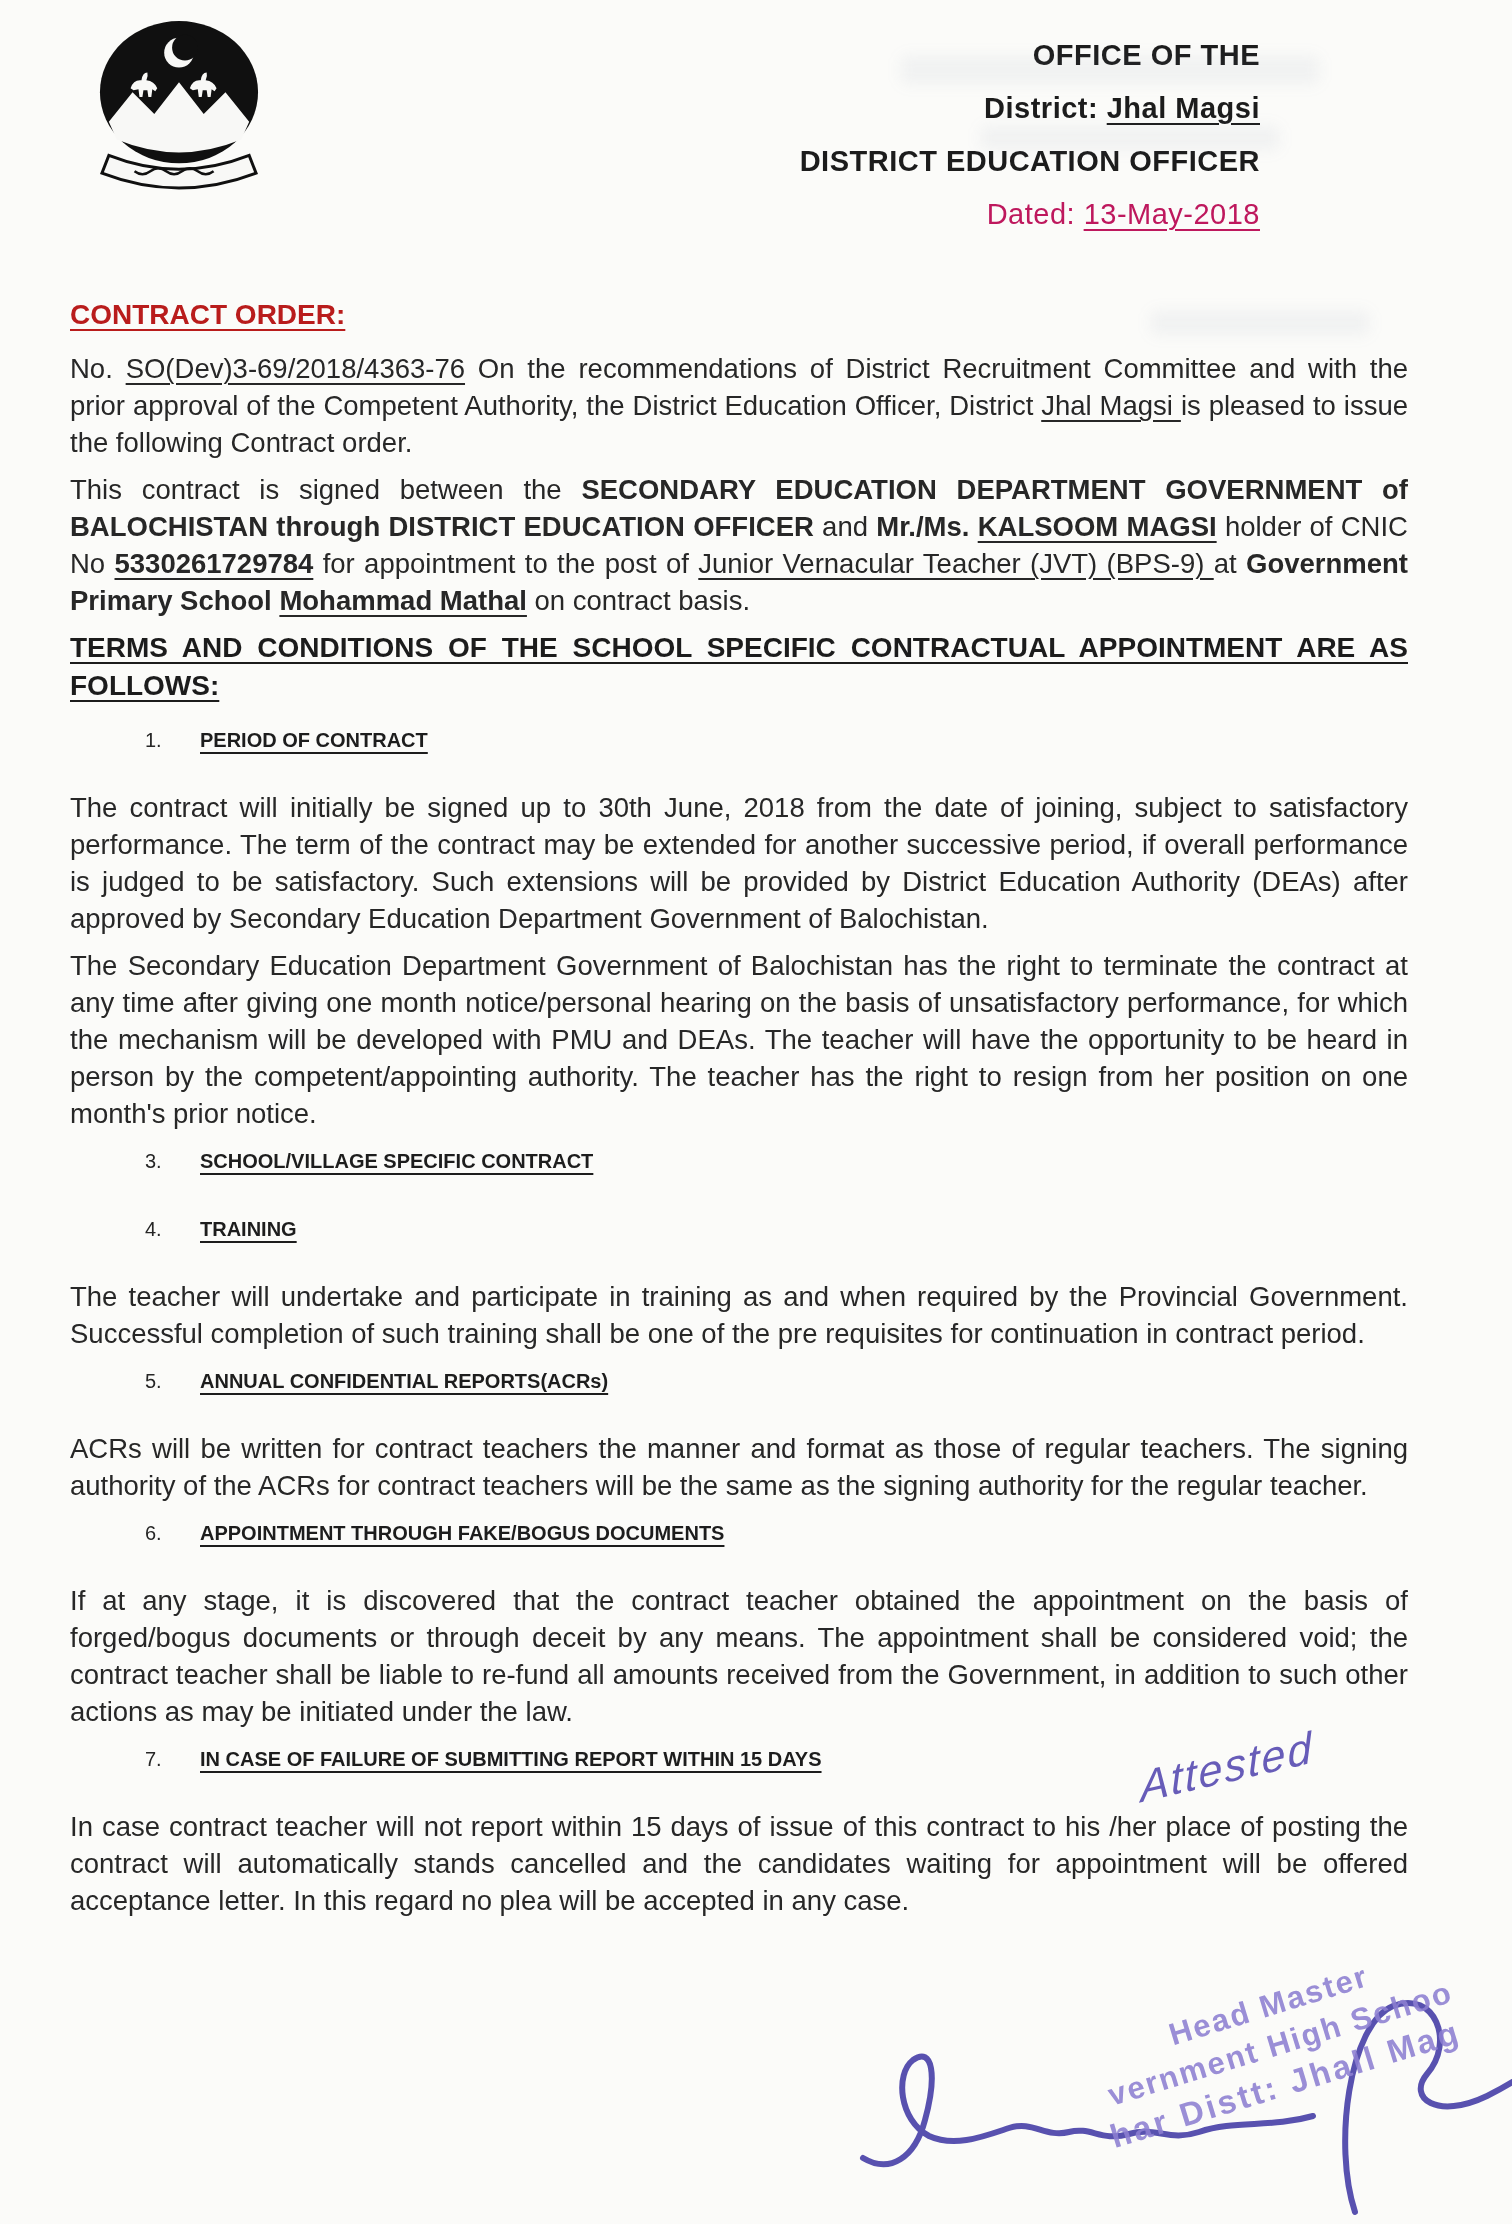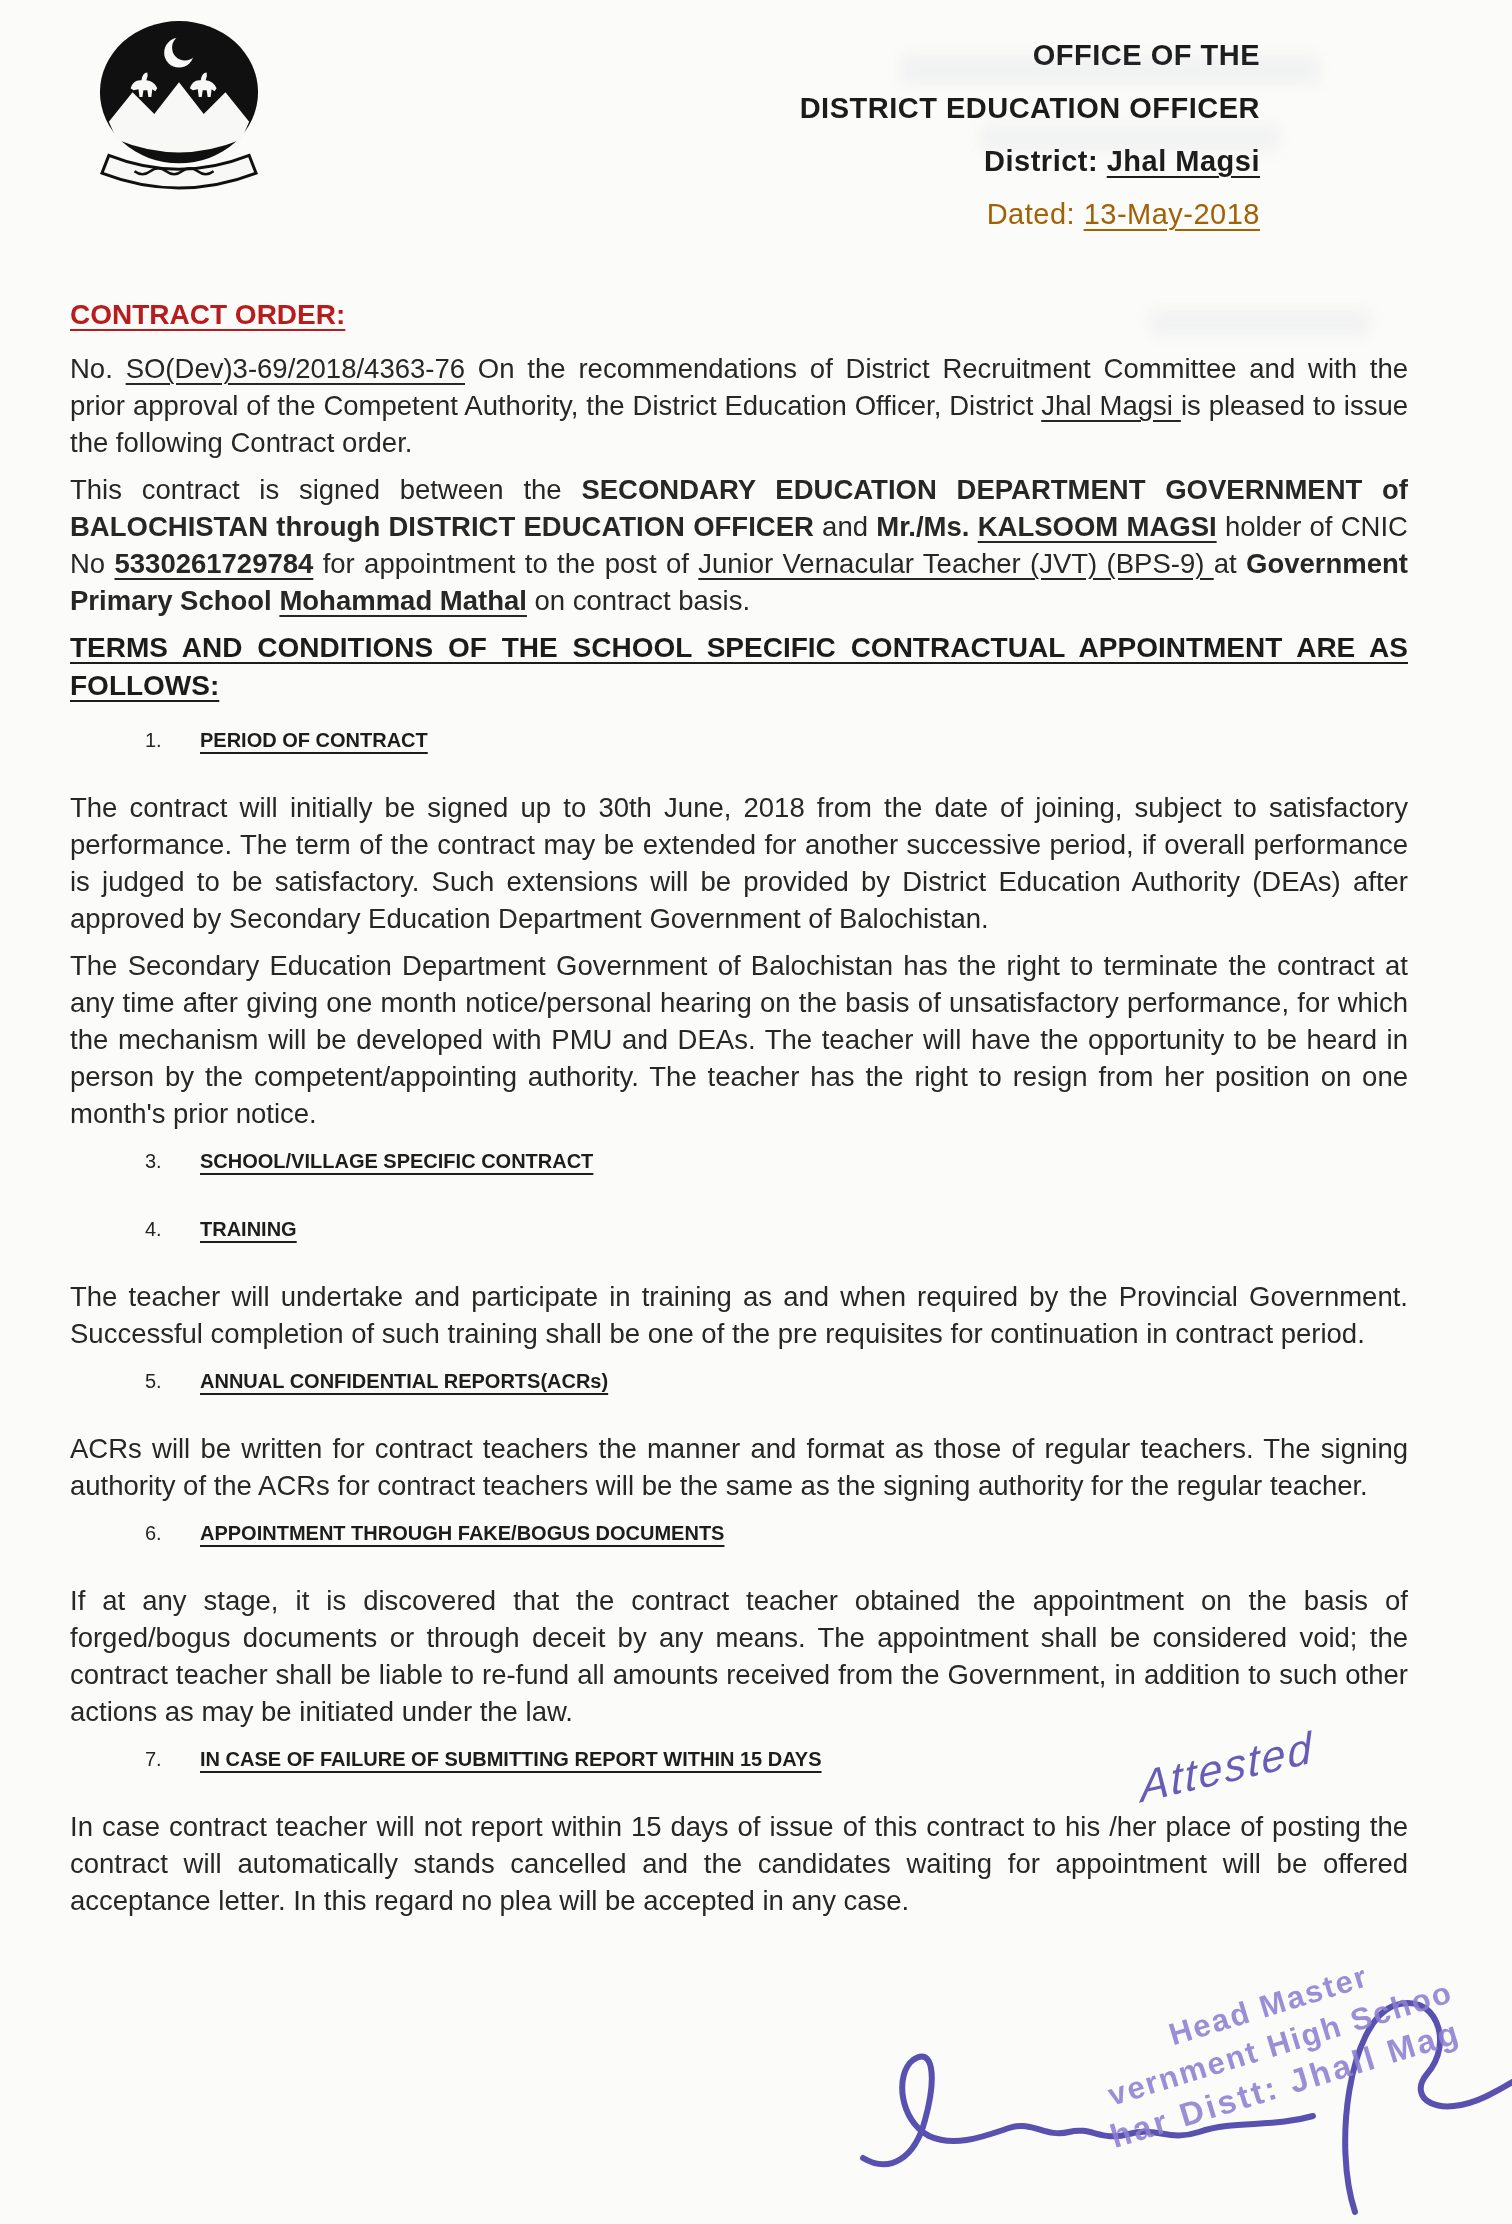--- a/index.html
+++ b/index.html
@@ -9,21 +9,21 @@
     margin:0 auto;
     background:#fbfbf9;
     overflow:hidden;
     font-family:"Liberation Sans","DejaVu Sans",sans-serif;
     color:#272727;
   }
   
   .emblem{position:absolute;left:95px;top:18px;width:168px;height:178px;}
   .hdr{position:absolute;left:540px;top:38px;width:720px;text-align:right;}
   .hdr-line{font-weight:bold;font-size:29px;line-height:34px;margin-bottom:19px;color:#1c1c1c;letter-spacing:.5px;}
-  .hdr-line.regular{font-weight:normal;color:#a16207;}
+  .hdr-line.regular{font-weight:normal;color:#be185d;}
   .u{text-decoration:underline;text-decoration-thickness:2px;text-underline-offset:5px;}
   
   .content{position:absolute;left:70px;top:296px;width:1338px;}
   .doc-h{font-weight:bold;font-size:28px;line-height:38px;color:#b91c1c;}
   .co-head{margin:0 0 16px 0;}
   p.body-par{font-size:27.5px;line-height:37px;text-align:justify;margin:0 0 10px 0;}
   .terms-head{font-weight:bold;font-size:28px;line-height:38px;color:#1c1c1c;margin:0 0 16px 0;}
   .terms-l1{display:block;text-align:justify;text-align-last:justify;}
   .section-title{margin:10px 0 30px 0;padding-left:75px;font-weight:bold;font-size:20px;line-height:38px;color:#1d1d1d;}
   .section-num{display:inline-block;min-width:55px;font-weight:normal;color:#262626;}
@@ -61,22 +61,22 @@
 
     <path d="M36 70 q3 -9 11 -8 q1 -8 6 -8 q1 4 -1 8 q8 1 11 8 l-2 3 -3 -2 -1 8 -3 0 -1 -7 -4 0 -1 7 -3 0 -1 -8 -5 1 z" fill="#f8f8f6"></path>
     <path d="M96 70 q3 -9 11 -8 q1 -8 6 -8 q1 4 -1 8 q8 1 11 8 l-2 3 -3 -2 -1 8 -3 0 -1 -7 -4 0 -1 7 -3 0 -1 -8 -5 1 z" fill="#f8f8f6"></path>
 
     <path d="M 14 138 Q 85 166 156 138 L 163 156 Q 85 186 7 156 Z" fill="#f8f8f6" stroke="#101010" stroke-width="3"></path>
     <path d="M 40 154 q 8 6 16 0 q 8 -6 16 0 q 8 6 16 0 q 8 -6 16 0 q 8 6 16 0" fill="none" stroke="#101010" stroke-width="2.5"></path>
   </svg>
 
   <div class="hdr">
     <div class="hdr-line">OFFICE OF THE</div>
+    <div class="hdr-line"><span>District: </span><span class="u">Jhal Magsi</span></div>
     <div class="hdr-line">DISTRICT EDUCATION OFFICER</div>
-    <div class="hdr-line"><span>District: </span><span class="u">Jhal Magsi</span></div>
     <div class="hdr-line regular"><span>Dated: </span><span class="u">13-May-2018</span></div>
   </div>
 
   <div class="content">
 
     <div class="doc-h co-head"><span class="u">CONTRACT ORDER:</span></div>
 
     <p class="body-par"><span>No. </span><span class="u">SO(Dev)3-69/2018/4363-76</span><span> On the recommendations of District Recruitment Committee and with the prior approval of the Competent Authority, the District Education Officer, District </span><span class="u">Jhal Magsi </span><span>is pleased to issue the following Contract order.</span></p>
 
     <p class="body-par"><span>This contract is signed between the </span><span style="font-weight: bold;">SECONDARY EDUCATION DEPARTMENT GOVERNMENT of BALOCHISTAN through DISTRICT EDUCATION OFFICER</span><span> and </span><span style="font-weight: bold;">Mr./Ms. </span><span class="u" style="font-weight: bold;">KALSOOM MAGSI</span><span> holder of CNIC No </span><span class="u" style="font-weight: bold;">5330261729784</span><span> for appointment to the post of </span><span class="u">Junior Vernacular Teacher (JVT) (BPS-9) </span><span>at </span><span style="font-weight: bold;">Government Primary School </span><span class="u" style="font-weight: bold;">Mohammad Mathal</span><span> on contract basis.</span></p>

